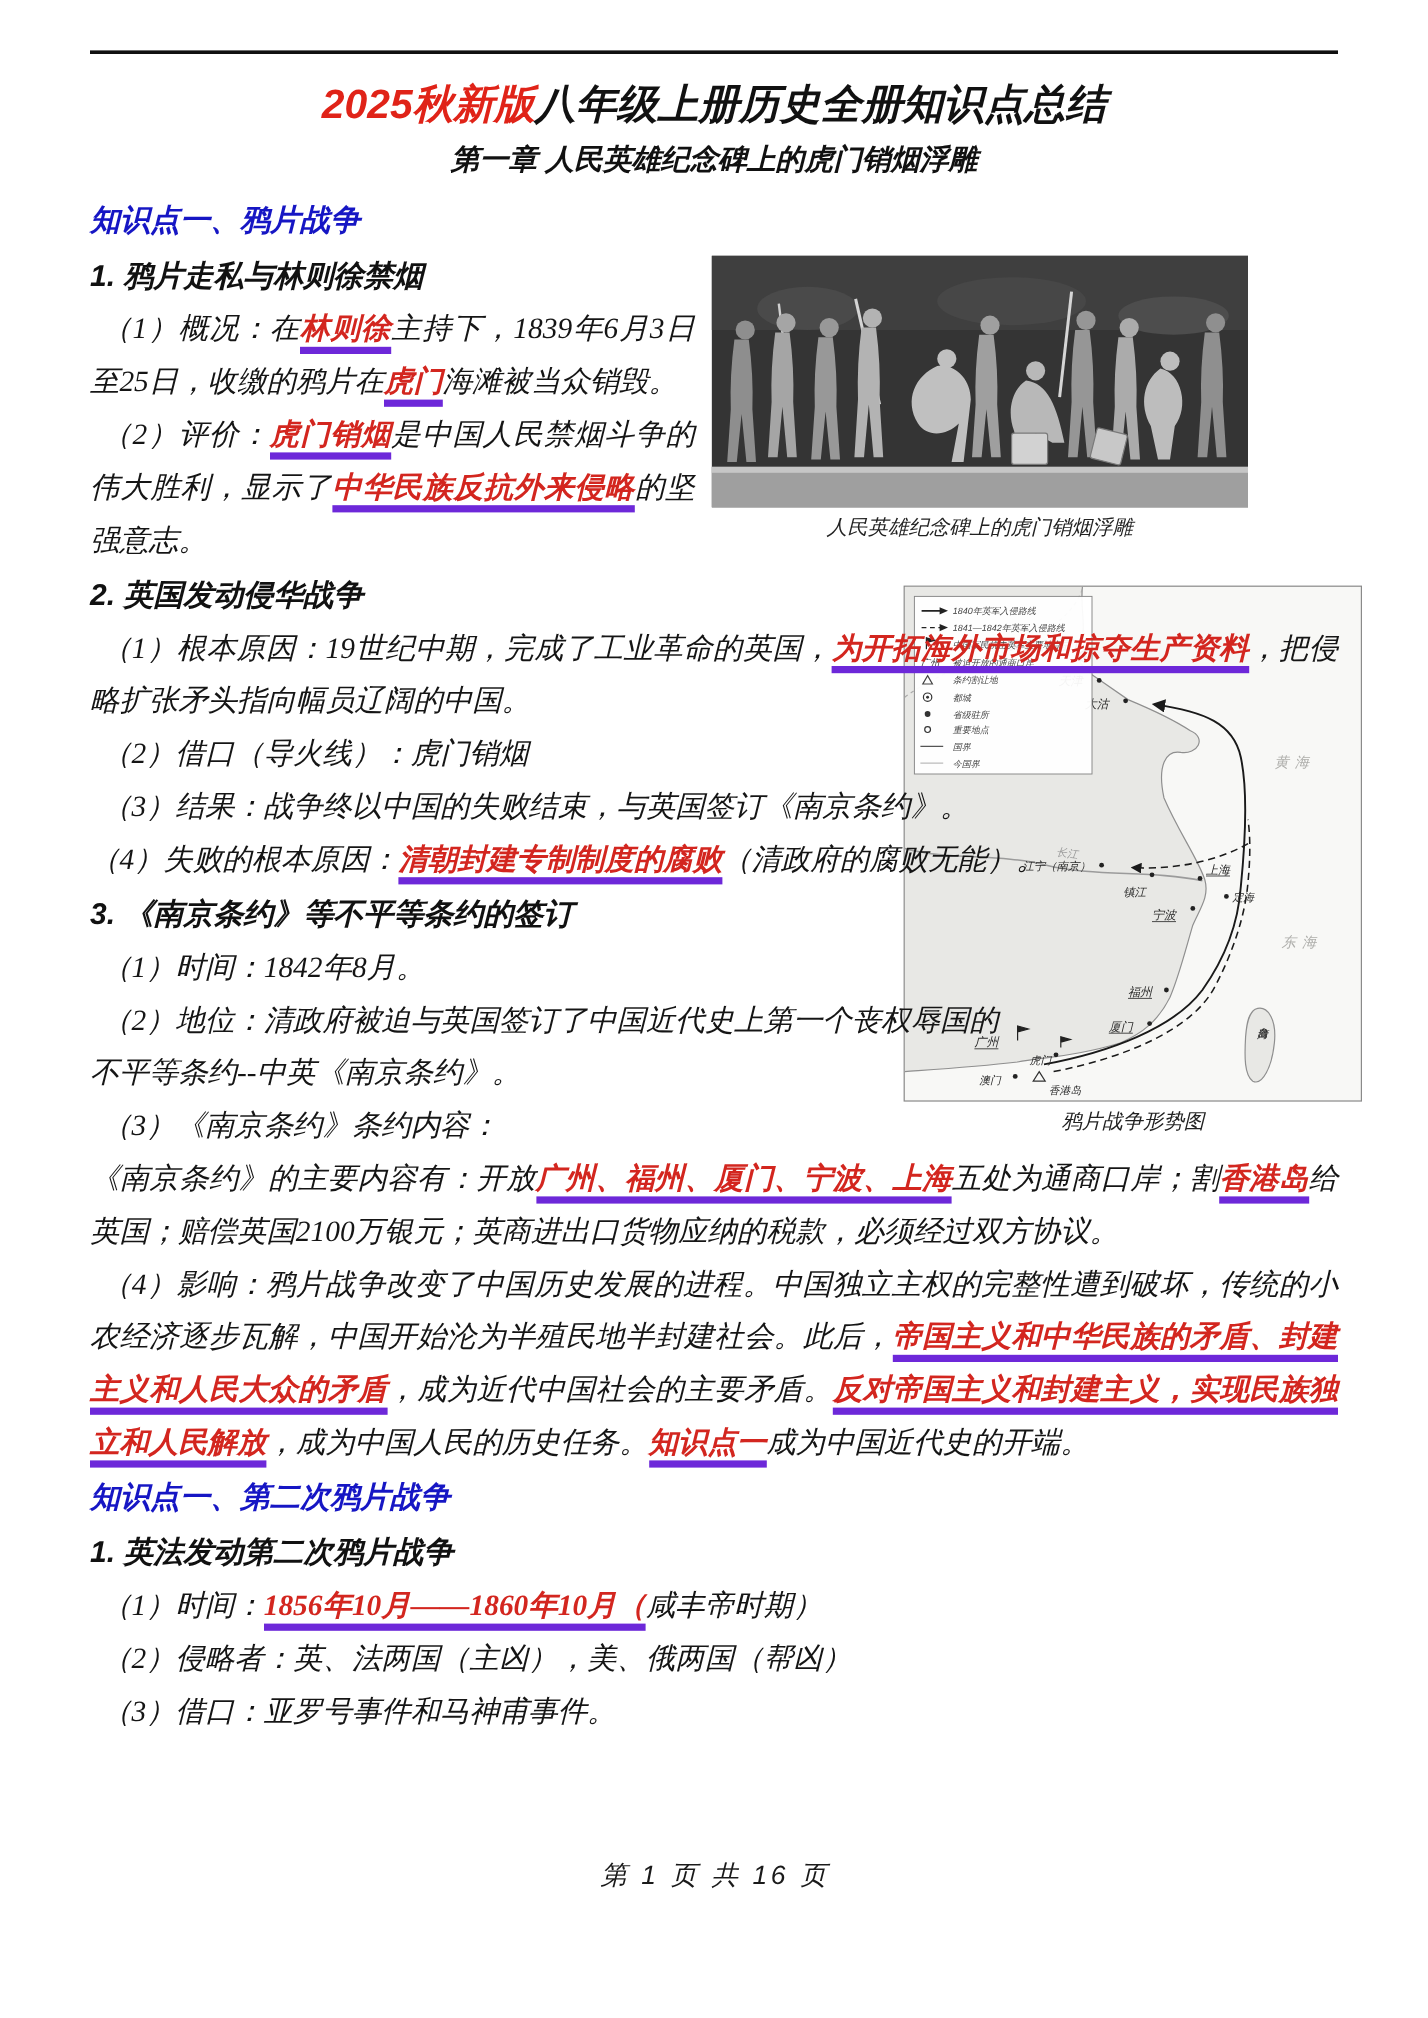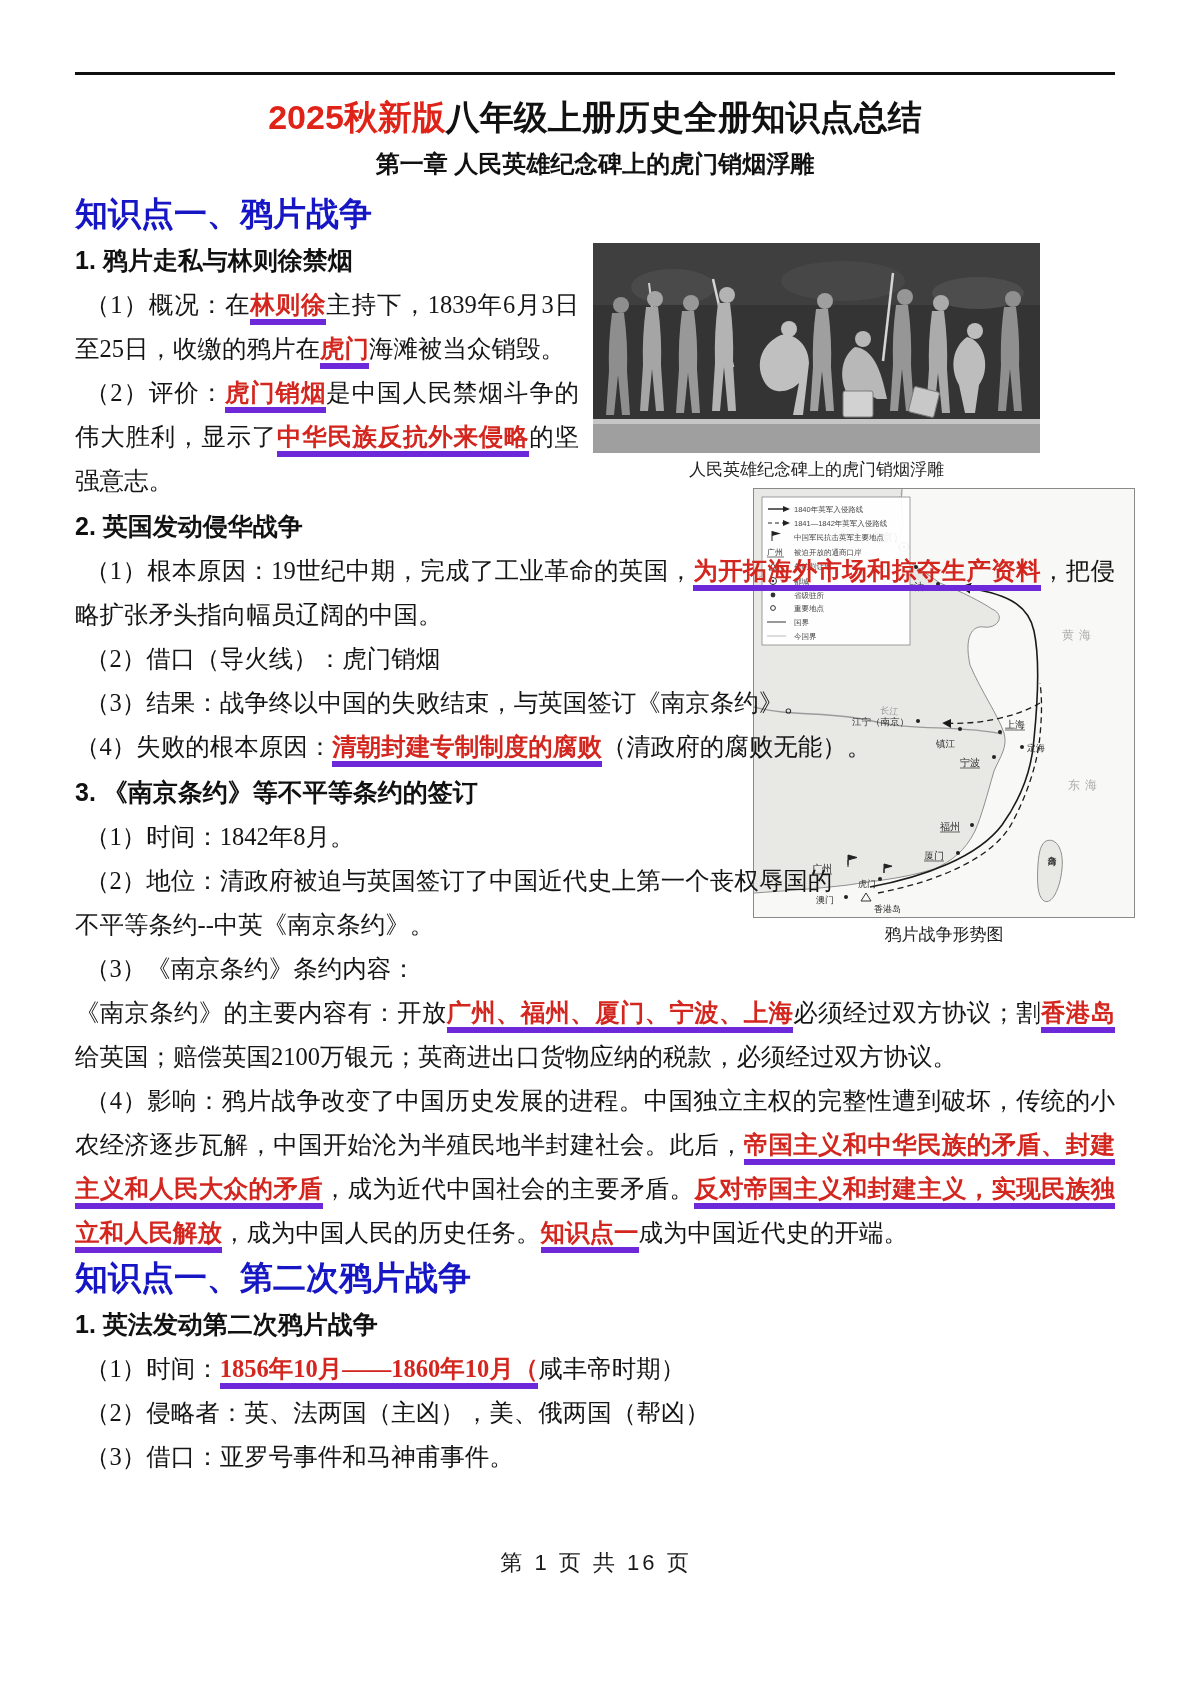--- a/index.html
+++ b/index.html
@@ -1,43 +1,44 @@
 <!DOCTYPE html>
 <html><head>
 <meta charset="utf-8">
 <style>
   html,body{margin:0;padding:0;background:#ffffff;}
   .page{
     position:relative;
     width:1190px;height:1682px;
     background:#ffffff;
     box-sizing:border-box;
-    padding:72px 75px 0 75px;
+    padding:42px 75px 0 75px;
     font-family:"Liberation Serif", serif;
     color:#151515;
     overflow:hidden;
+    font-style:italic;
   }
   .toprule{height:3px;background:#101010;margin:0;}
   h1.doc-title{
     text-align:center;
     font-family:"Liberation Sans", sans-serif;
     font-weight:700;font-size:34px;line-height:48px;
     margin:18px 0 4px 0;color:#111;
   }
   h1.doc-title .red{color:#e02318;}
   .chapter{
     text-align:center;
     font-family:"Liberation Sans", sans-serif;
     font-weight:700;font-size:24px;line-height:38px;
     margin:0 0 8px 0;color:#111;
   }
   .kp{
     color:#1616c4;
     font-family:"Liberation Sans", sans-serif;
-    font-weight:700;font-size:33px;line-height:46px;
+    font-weight:700;font-size:25px;line-height:46px;
     margin:0;
   }
   .sh{
     font-family:"Liberation Sans", sans-serif;
     font-weight:700;font-size:25px;line-height:46px;
     margin:0;color:#111;
   }
   .para{
     font-size:24.5px;line-height:44px;
     text-align:justify;margin:0;
@@ -151,21 +152,21 @@
   <p class="sh">2. 英国发动侵华战争</p>
   <p class="para ind"><span>（1）根本原因：19世纪中期，完成了工业革命的英国，</span><span class="hl">为开拓海外市场和掠夺生产资料</span><span>，把侵略扩张矛头指向幅员辽阔的中国。</span></p>
   <p class="para ind"><span>（2）借口（导火线）：虎门销烟</span></p>
   <p class="para ind"><span>（3）结果：战争终以中国的失败结束，与英国签订《南京条约》。</span></p>
   <p class="para"><span>（4）失败的根本原因：</span><span class="hl">清朝封建专制制度的腐败</span><span>（清政府的腐败无能）。</span></p>
 
   <p class="sh">3. 《南京条约》等不平等条约的签订</p>
   <p class="para ind"><span>（1）时间：1842年8月。</span></p>
   <p class="para ind"><span>（2）地位：清政府被迫与英国签订了中国近代史上第一个丧权辱国的</span><br><span>不平等条约--中英《南京条约》。</span></p>
   <p class="para ind"><span>（3）《南京条约》条约内容：</span></p>
-  <p class="para"><span>《南京条约》的主要内容有：开放</span><span class="hl">广州、福州、厦门、宁波、上海</span><span>必须经过双方协议；割</span><span class="hl">香港岛</span><span>给英国；赔偿英国2100万银元；英商进出口货物应纳的税款，必须经过双方协议。</span></p>
+  <p class="para"><span>《南京条约》的主要内容有：开放</span><span class="hl">广州、福州、厦门、宁波、上海</span><span>五处为通商口岸；割</span><span class="hl">香港岛</span><span>给英国；赔偿英国2100万银元；英商进出口货物应纳的税款，必须经过双方协议。</span></p>
   <p class="para ind"><span>（4）影响：鸦片战争改变了中国历史发展的进程。中国独立主权的完整性遭到破坏，传统的小农经济逐步瓦解，中国开始沦为半殖民地半封建社会。此后，</span><span class="hl">帝国主义和中华民族的矛盾、封建主义和人民大众的矛盾</span><span>，成为近代中国社会的主要矛盾。</span><span class="hl">反对帝国主义和封建主义，实现民族独立和人民解放</span><span>，成为中国人民的历史任务。</span><span class="hl">知识点一</span><span>成为中国近代史的开端。</span></p>
 
   <p class="kp">知识点一、第二次鸦片战争</p>
   <p class="sh">1. 英法发动第二次鸦片战争</p>
   <p class="para ind"><span>（1）时间：</span><span class="hl">1856年10月——1860年10月（</span><span>咸丰帝时期）</span></p>
   <p class="para ind"><span>（2）侵略者：英、法两国（主凶），美、俄两国（帮凶）</span></p>
   <p class="para ind"><span>（3）借口：亚罗号事件和马神甫事件。</span></p>
 
   <div class="clear"></div>
 

